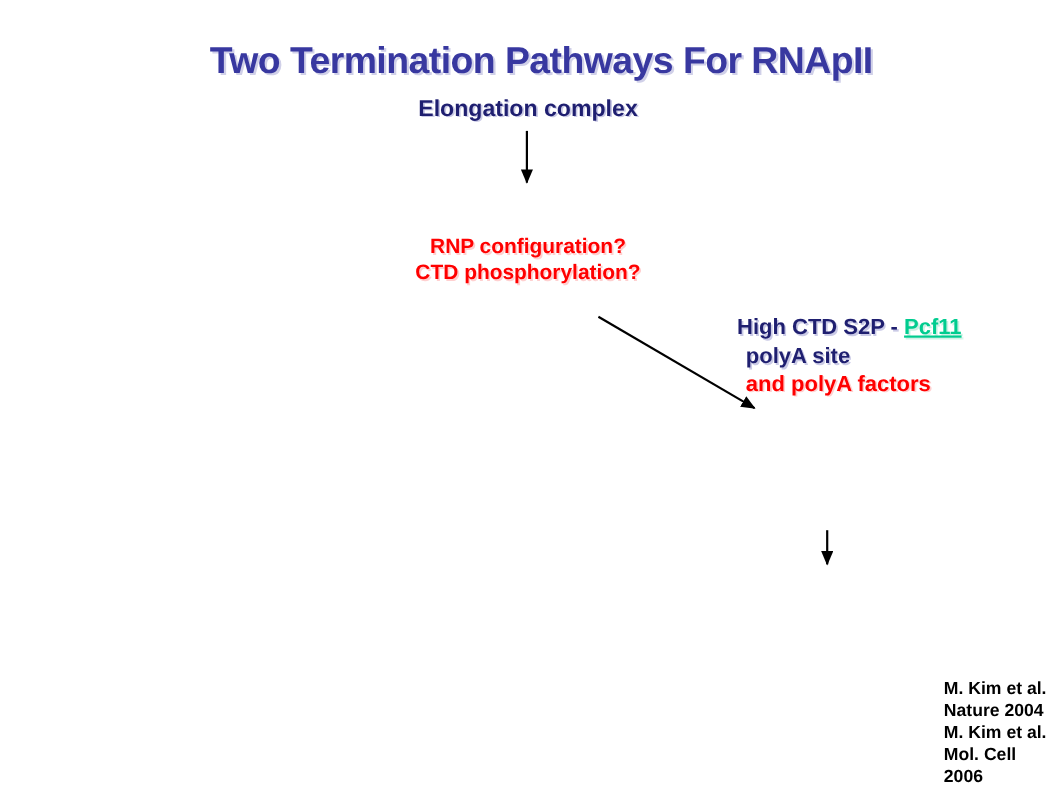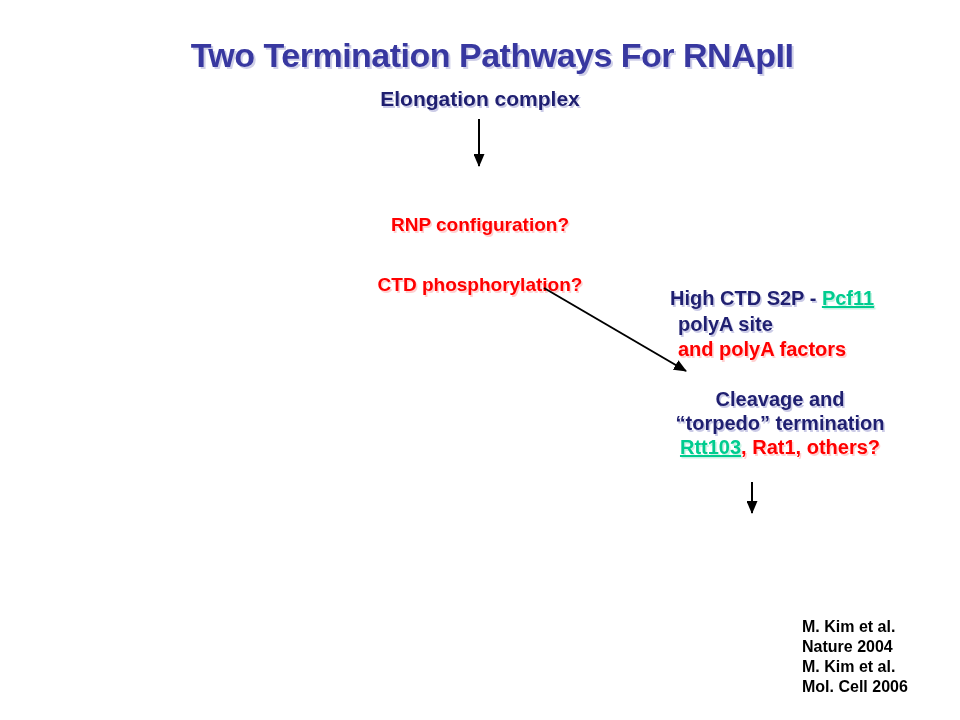--- a/index.html
+++ b/index.html
@@ -19,51 +19,44 @@
   .t-navy {color:var(--navy,#1f1f70);text-shadow:1.5px 1.5px 0 rgba(150,150,205,0.5);}
   .t-red  {color:var(--red,#ff0000);text-shadow:1.5px 1.5px 0 rgba(255,150,150,0.45);}
   .t-link {color:var(--link,#00cc8f);text-decoration:underline;cursor:pointer;
            text-shadow:1.5px 1.5px 0 rgba(140,225,195,0.45);}
 
   .fs21{font-size:21px;} .fs23{font-size:23px;} .fs19{font-size:19px;} .fs20{font-size:20px;}
 
   .cleavage-block{position:absolute;left:640px;top:387px;width:280px;text-align:center;}
   .cleavage-block .line{line-height:24px;font-size:20px;}
 
-  .citation{position:absolute;left:802px;top:617px;font-size:16px;line-height:20px;
+  .citation{position:absolute;left:858px;top:617px;font-size:16px;line-height:20px;
             color:var(--black,#000000);text-align:left;}
 
   .arrows-layer{position:absolute;left:0;top:0;width:960px;height:720px;pointer-events:none;}
   .arrows-layer line{stroke:#000;stroke-width:2;}
 </style>
 </head>
 <body>
 
 <div class="slide">
 
   <div class="row t-title" style="top:36px;">Two Termination Pathways For RNApII</div>
 
   <div class="row t-navy fs21" style="top:87px;">Elongation complex</div>
 
   <div class="row t-red fs19" style="top:214px;">RNP configuration?</div>
-  <div class="row t-red fs19" style="top:238px;margin-top:36px;">CTD phosphorylation?</div>
+  <div class="row t-red fs19" style="top:238px;">CTD phosphorylation?</div>
 
   <div class="abs fs20" style="left:623px;top:287px;margin-left:47px;">
     <span class="t-navy">High CTD S2P - </span><span class="t-link">Pcf11</span>
   </div>
   <div class="abs t-navy fs20" style="left:678px;top:313px;">polyA site</div>
   <div class="abs t-red fs20" style="left:678px;top:338px;">and polyA factors</div>
 
-  <div class="cleavage-block">
-    <div class="line t-navy">Cleavage and</div>
-    <div class="line t-navy">“torpedo” termination</div>
-    <div class="line">
-      <span class="t-link">Rtt103</span><span class="t-red">, Rat1, others?</span>
-    </div>
-  </div>
 
 
   <div class="citation">
     <div>M. Kim et al.</div>
     <div>Nature 2004</div>
     <div>M. Kim et al.</div>
     <div>Mol. Cell 2006</div>
   </div>
 
   <svg class="arrows-layer" viewBox="0 0 960 720">

